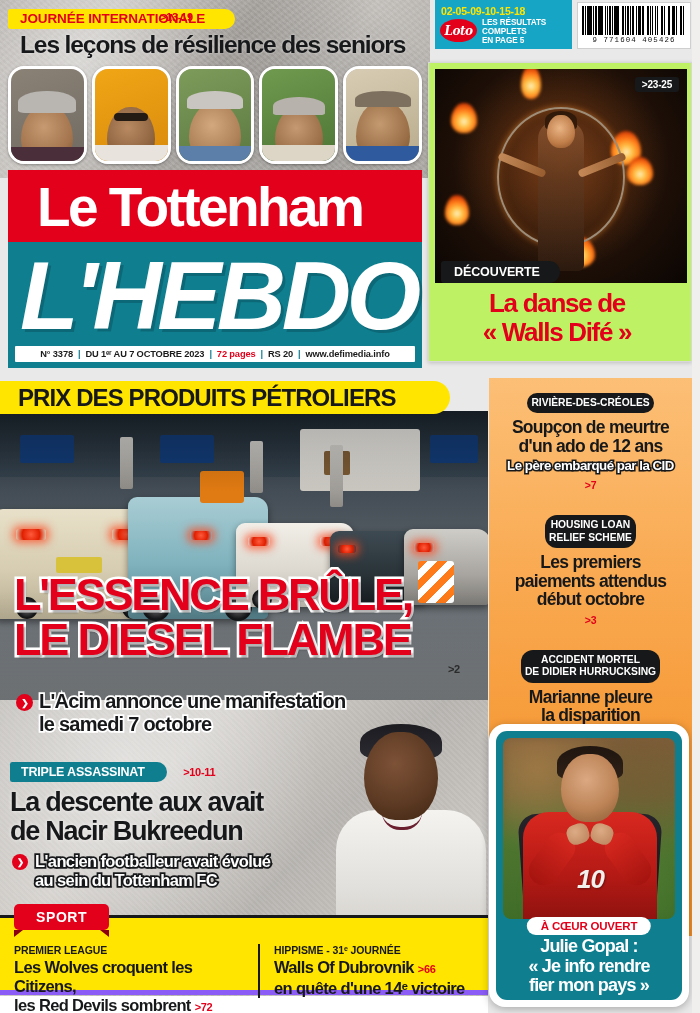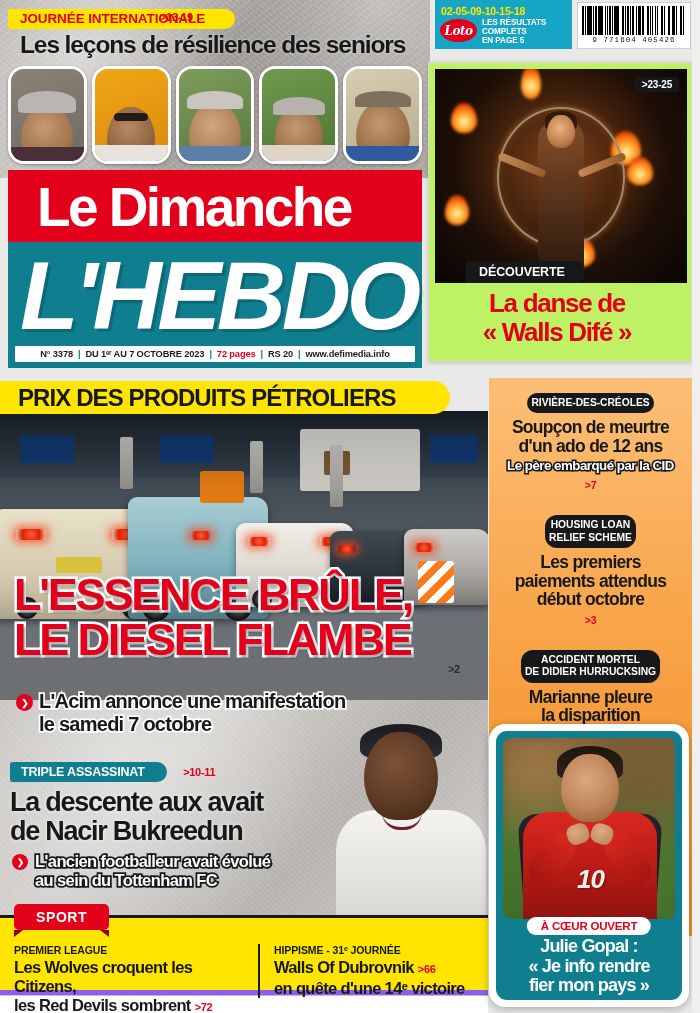--- a/index.html
+++ b/index.html
@@ -182,21 +182,21 @@
   #fire-ref {
     position: absolute; right: 12px; top: 14px;
     background: #17181a; color: #ffffff;
     font-size: 10px; font-weight: 900; letter-spacing: -0.2px;
     padding: 2px 7px; border-radius: 3px; z-index: 3;
   }
   #fire-badge {
     position: absolute; left: 12px; top: 198px;
     background: #17181a; color: #ffffff;
     font-size: 12.5px; font-weight: 900; letter-spacing: -0.1px;
-    padding: 4px 20px 4px 13px; border-radius: 4px 15px 15px 4px; z-index: 4; margin-left: 25px;
+    padding: 4px 20px 4px 13px; border-radius: 4px 15px 15px 4px; z-index: 4;
   }
   #fire-title {
     position: absolute; left: 0; right: 6px; top: 226px;
     text-align: center; color: #e3001b;
     font-size: 26px; font-weight: 900; letter-spacing: -1.3px; line-height: 29px;
   }
 
   
   #prix-banner {
     position: absolute; left: 0; top: 381px; width: 450px; height: 33px;
@@ -653,21 +653,21 @@
     <div id="fire-ref">&gt;23-25</div>
     <div id="fire-badge">DÉCOUVERTE</div>
     <div id="fire-title">
       <div>La danse de</div>
       <div>« Walls Difé »</div>
     </div>
   </div>
 
   <div id="masthead">
     <div id="mh-red">
-      <h1>Le Dimanche</h1>
+      <h1>Le Tottenham</h1>
     </div>
     <div id="mh-teal">
       <h2>L'HEBDO</h2>
       <div id="mh-info">
         <span>N° 3378</span>
         <span class="sep">|</span>
         <span>DU 1ᵉʳ AU 7 OCTOBRE 2023</span>
         <span class="sep">|</span>
         <span class="red">72 pages</span>
         <span class="sep">|</span>

